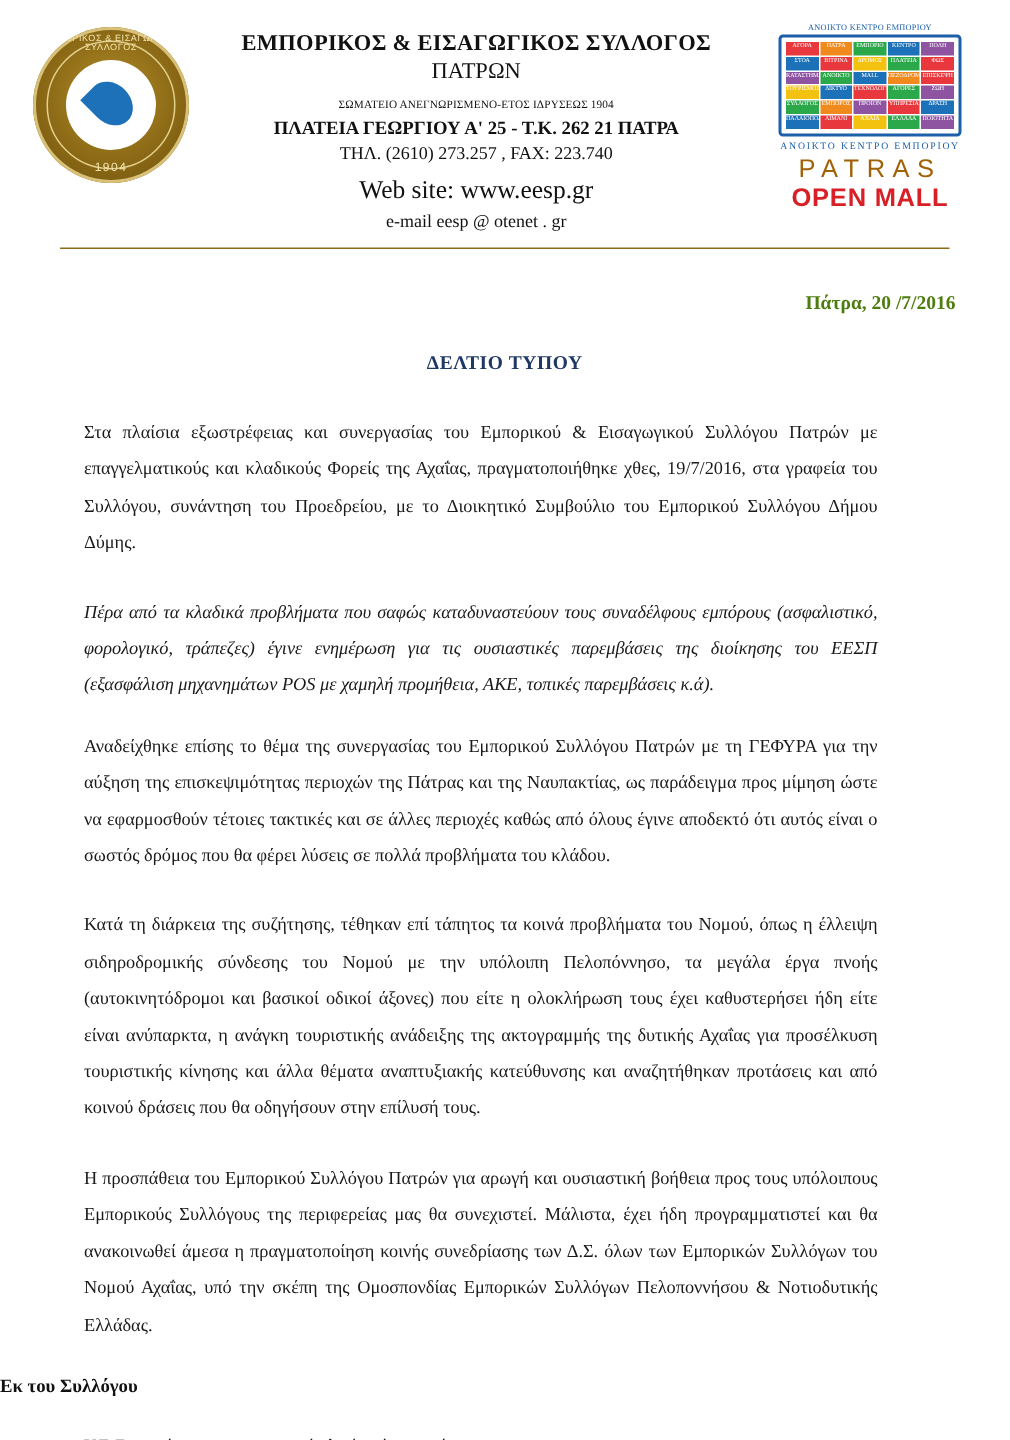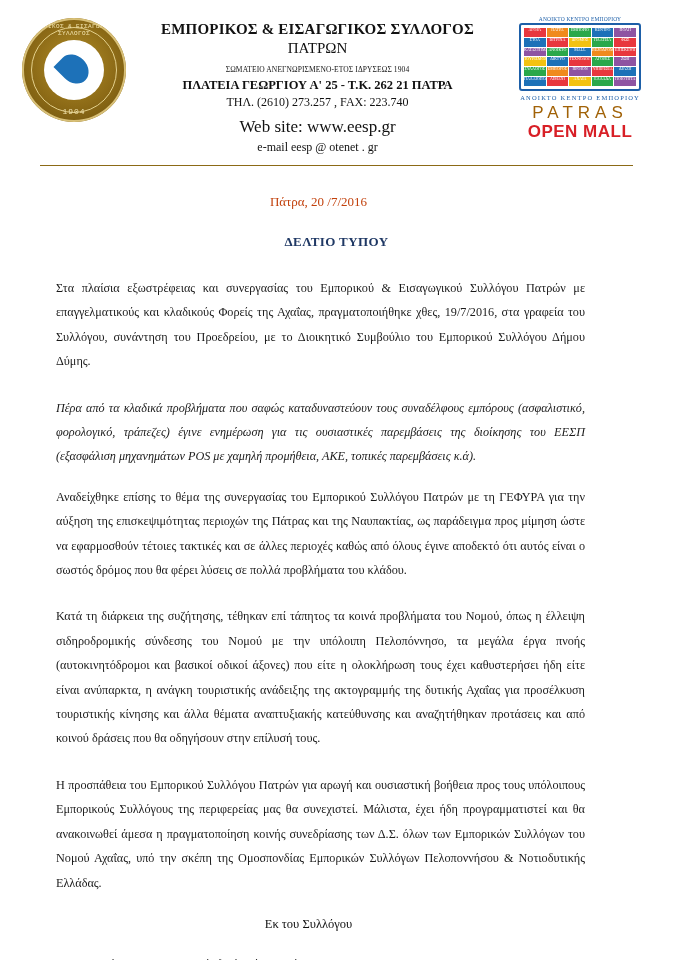--- a/index.html
+++ b/index.html
@@ -75,21 +75,21 @@
     margin-top: -2px;
   }
   .seal .seal-text-top,
   .seal .seal-text-bottom {
     position: absolute;
     left: 0; right: 0;
     text-align: center;
     color: #f2e4ae;
     font-size: 6px;
     letter-spacing: .4px;
-    font-family: Liberation Mono, monospace;
+    font-family: Liberation Sans, sans-serif;
   }
   .seal .seal-text-top { top: 5px; }
   .seal .seal-text-bottom { bottom: 6px; font-size: 8px; letter-spacing: 1px; }
 
   .org {
     flex: 1 1 auto;
     text-align: center;
     padding-top: 6px;
     line-height: 1.22;
   }
@@ -188,25 +188,25 @@
   }
 
   .rule {
     border: 0;
     border-top: 1.5px solid #8c6a16;
     margin: 10px 40px 0 40px;
   }
 
   
   .date {
-    text-align: center;
-    font-weight: normal;
+    text-align: right;
+    font-weight: bold;
     font-size: 13px;
     margin: 28px 36px 0 0;
-    color: #c2410c;
+    color: #4d7c0f;
   }
   .title {
     text-align: center;
     font-weight: bold;
     font-size: 13px;
     color: #1f3864;
     margin-top: 24px;
     letter-spacing: .4px;
   }
 
@@ -220,22 +220,22 @@
     line-height: 2.0;
     margin: 0 0 22px 0;
     color: #1a1a1a;
   }
   .content p.tight {
     margin-bottom: 16px;
     font-style: italic;
   }
 
   .signoff {
-    text-align: center;
-    font-weight: normal;
+    text-align: left;
+    font-weight: bold;
     font-size: 12.5px;
     padding: 0 56px 0 0;
     margin-top: 18px;
   }
   .postscript {
     font-size: 11.5px;
     padding: 0 56px;
     margin-top: 26px;
   }
 </style>

